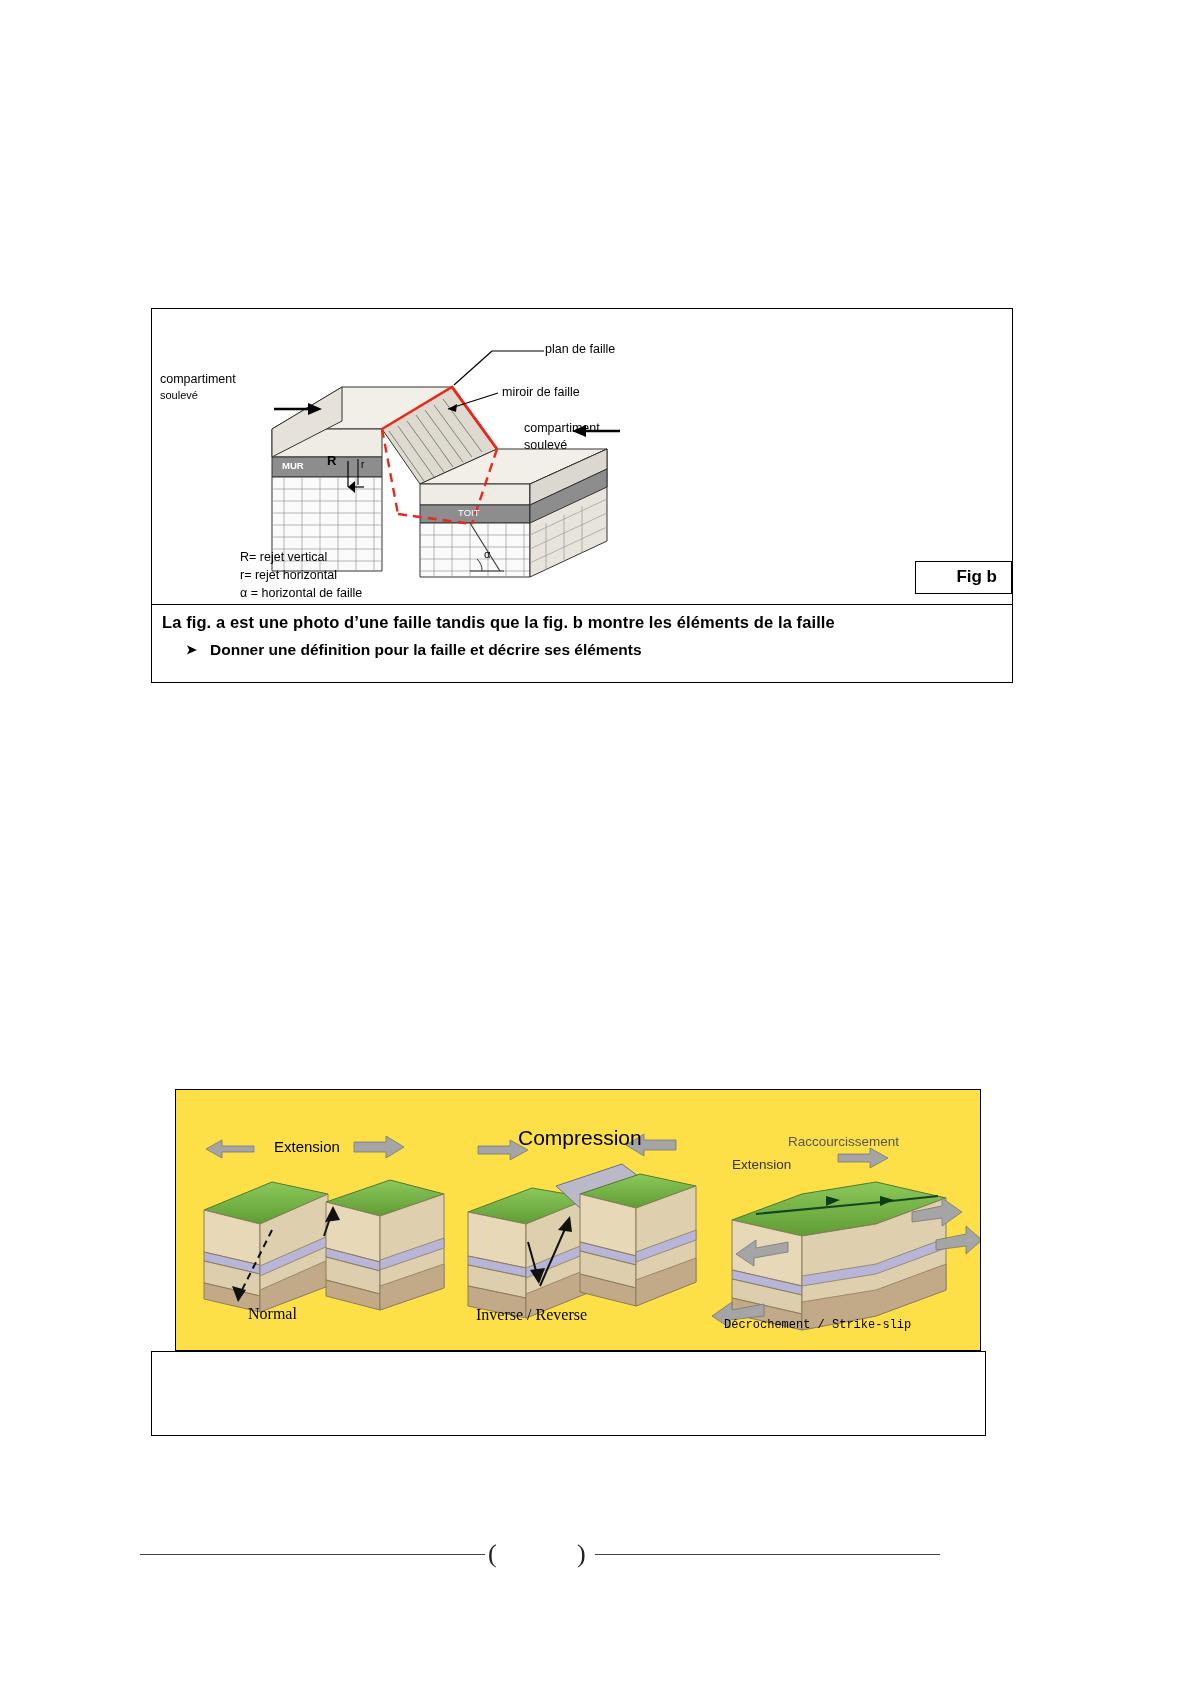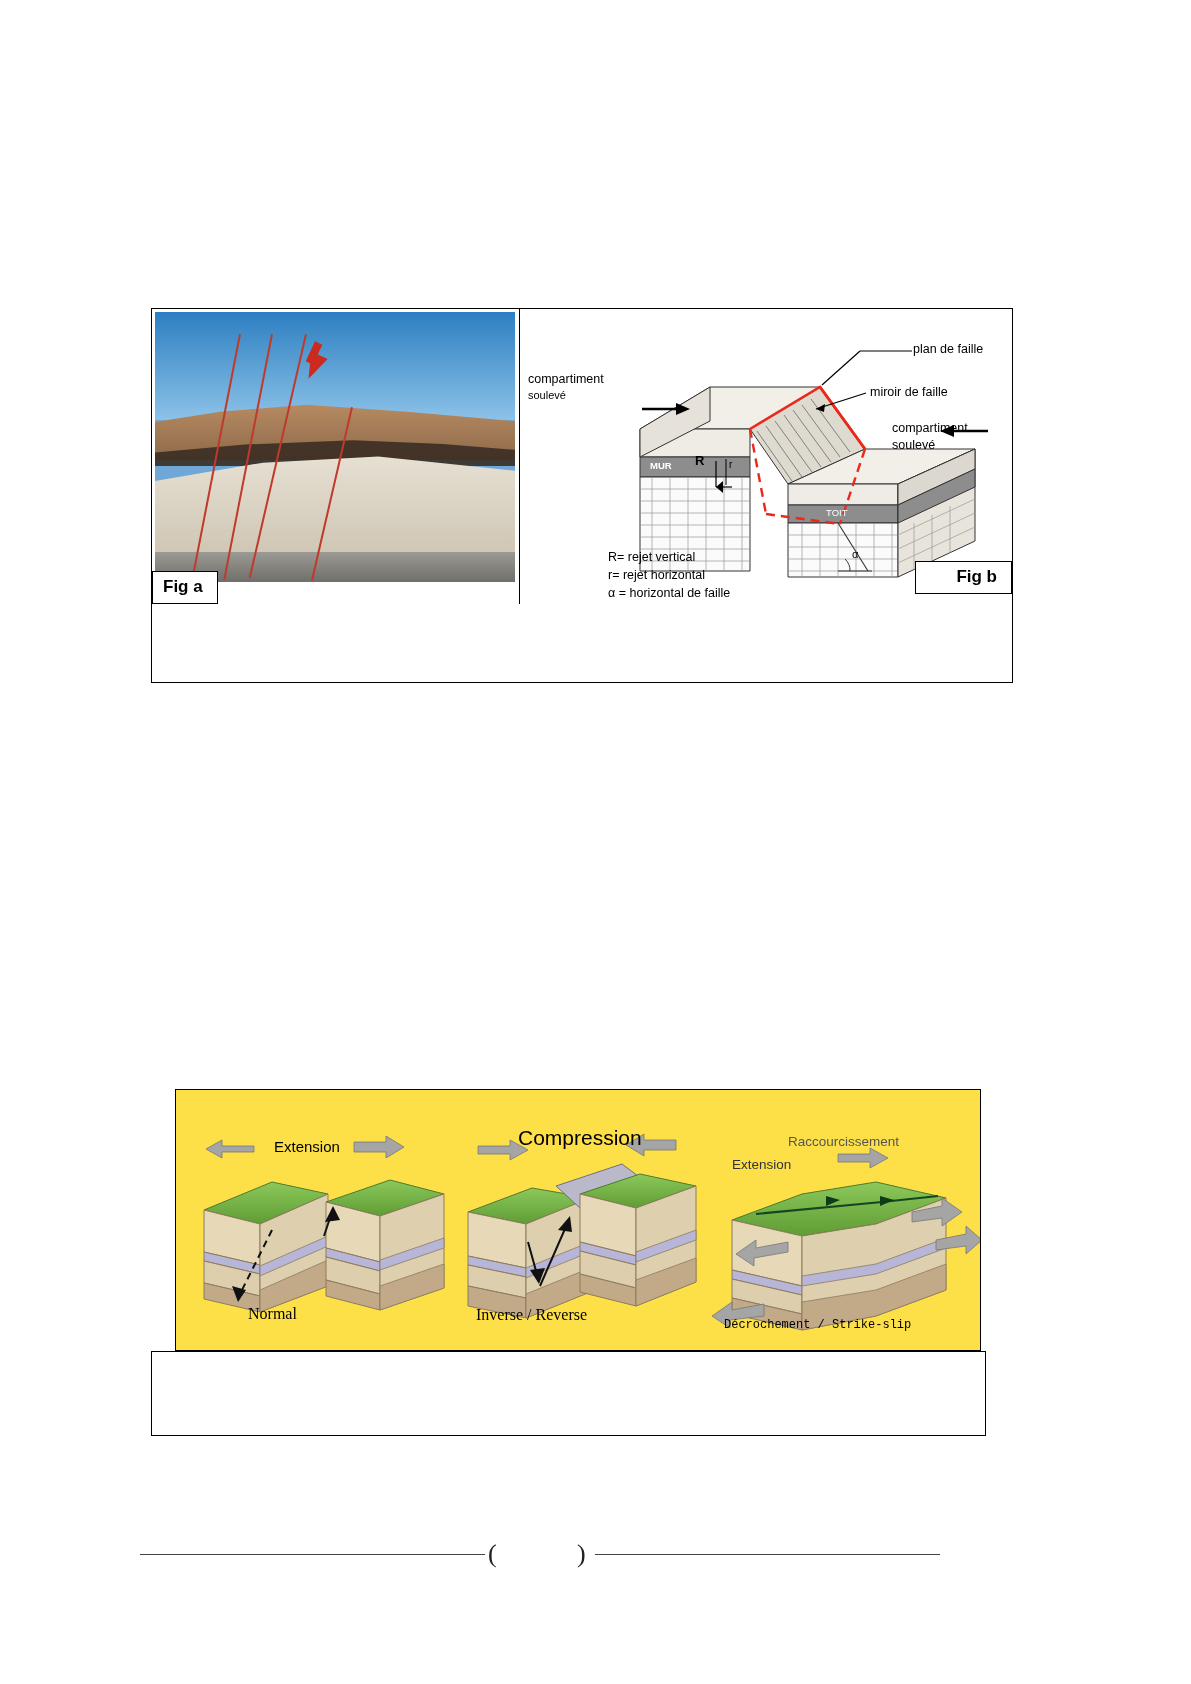--- a/index.html
+++ b/index.html
@@ -161,39 +161,20 @@
 </style>
 </head>
 <body>
 
 <div class="page">
 
   <div class="fig1-wrap">
 
     <div class="fig1-row">
 
-      <div class="fig1-left">
-        <div class="photo">
-          <div class="sky"></div>
-          <div class="rock-upper"></div>
-          <div class="darkband"></div>
-          <div class="rock-white"></div>
-          <div class="beach"></div>
-
-          <div class="fline" style="left:84px; top:22px; height:250px; transform:rotate(11deg);"></div>
-          <div class="fline" style="left:116px; top:22px; height:250px; transform:rotate(11deg);"></div>
-          <div class="fline" style="left:150px; top:22px; height:250px; transform:rotate(13deg);"></div>
-          <div class="fline" style="left:196px; top:95px; height:178px; transform:rotate(13deg);"></div>
-
-          <div class="arrow-red-tail"></div>
-          <div class="arrow-red"></div>
-        </div>
-
-        <div class="fig-tag a">Fig a</div>
-      </div>
 
       <div class="fig1-right">
 
         <svg width="493" height="295" viewBox="0 0 493 295">
 
           <polygon points="120,120 190,78 300,78 230,120" fill="#f2efe8" stroke="#333" stroke-width="1"></polygon>
 
           <polygon points="120,120 230,120 230,148 120,148" fill="#efece5" stroke="#333" stroke-width="1"></polygon>
           <polygon points="120,148 230,148 230,168 120,168" fill="#8d8d8d" stroke="#333" stroke-width="1"></polygon>
           <polygon points="120,168 230,168 230,262 120,262" fill="#fbfbfb" stroke="#333" stroke-width="1"></polygon>
@@ -302,20 +283,27 @@
         <div class="lbl" style="left:332px; top:239px; font-size:11px;">α</div>
 
         <div class="lbl" style="left:88px; top:241px; font-size:12.5px;">R= rejet vertical</div>
         <div class="lbl" style="left:88px; top:259px; font-size:12.5px;">r= rejet horizontal</div>
         <div class="lbl" style="left:88px; top:277px; font-size:12.5px;">α  = horizontal de faille</div>
 
         <div class="fig-tag b">Fig b</div>
       </div>
     </div>
 
+    <div class="fig1-caption">
+      <div class="cap-line1">La fig. a  est une photo d’une faille  tandis que la fig. b montre les éléments de la faille</div>
+      <div class="cap-line2">
+        <span class="bullet-arrow">➤</span>
+        <span>Donner une définition pour la faille et décrire ses éléments</span>
+      </div>
+    </div>
   </div>
 
   <div class="fig2-wrap">
 
     <svg width="806" height="262" viewBox="0 0 806 262">
       <defs>
         <linearGradient id="grass" x1="0" y1="0" x2="0" y2="1">
           <stop offset="0" stop-color="#8cc85a"></stop>
             <stop offset="1" stop-color="#5f9d35"></stop>
         </linearGradient>

